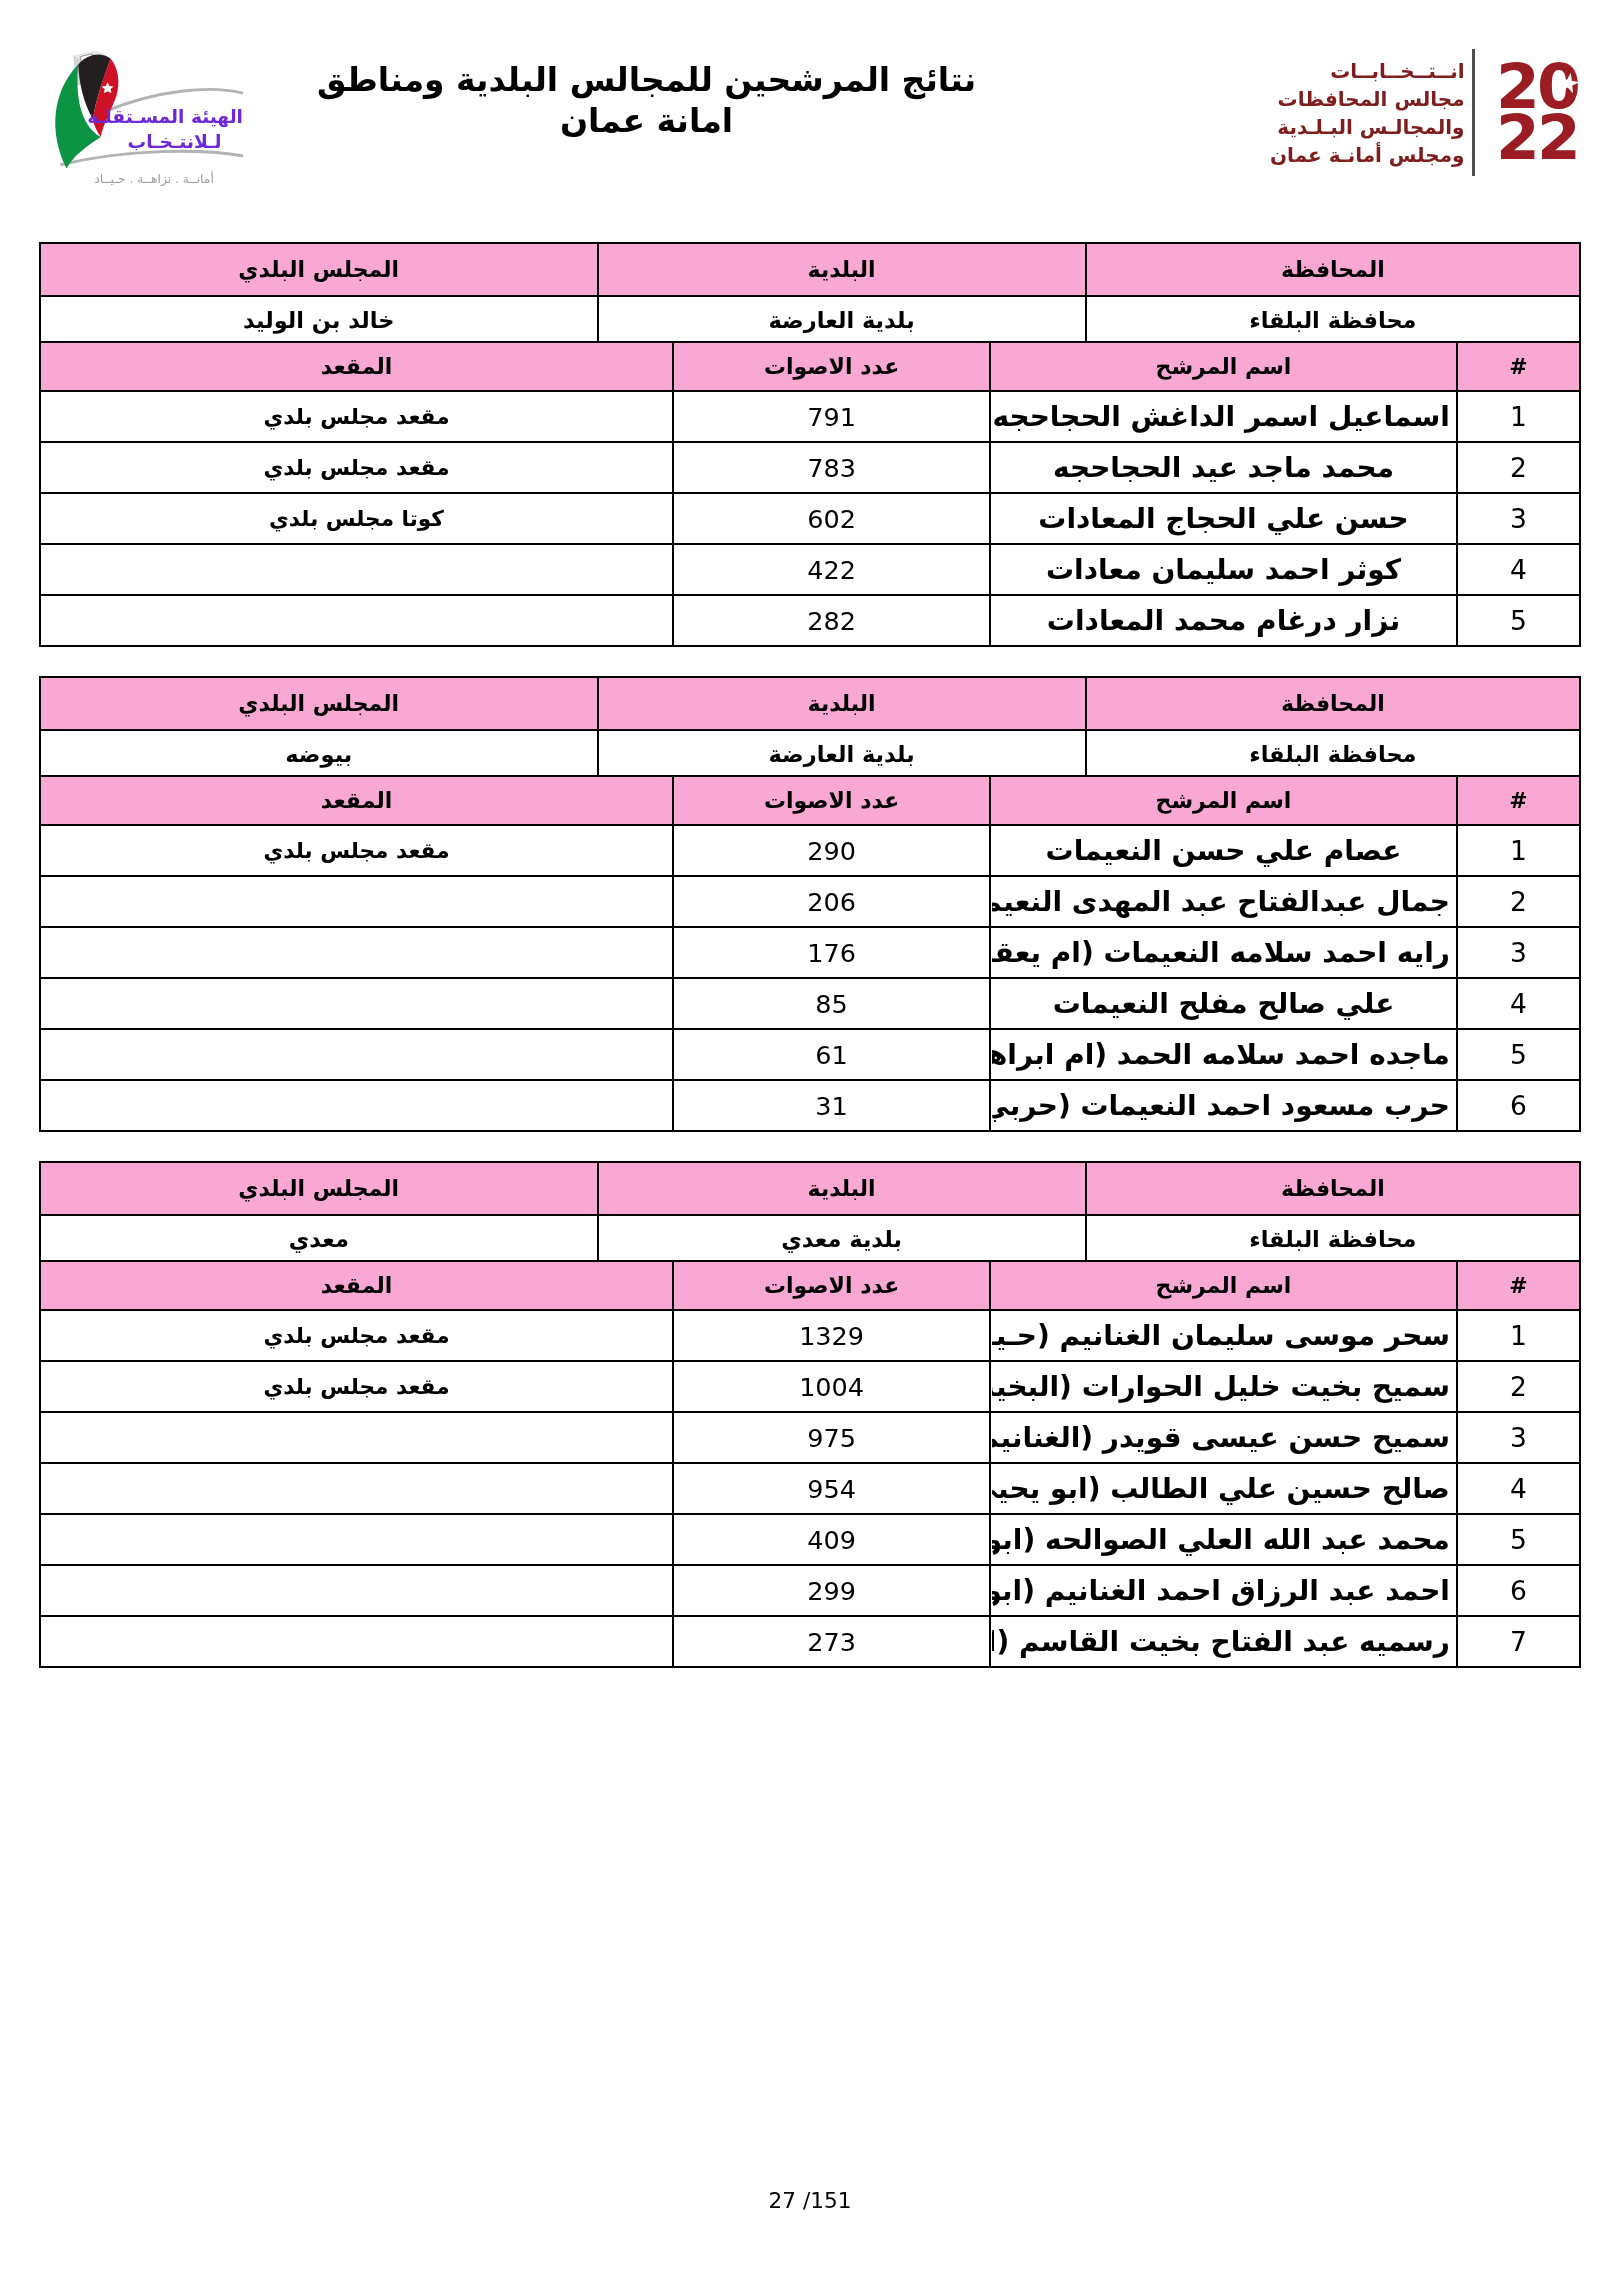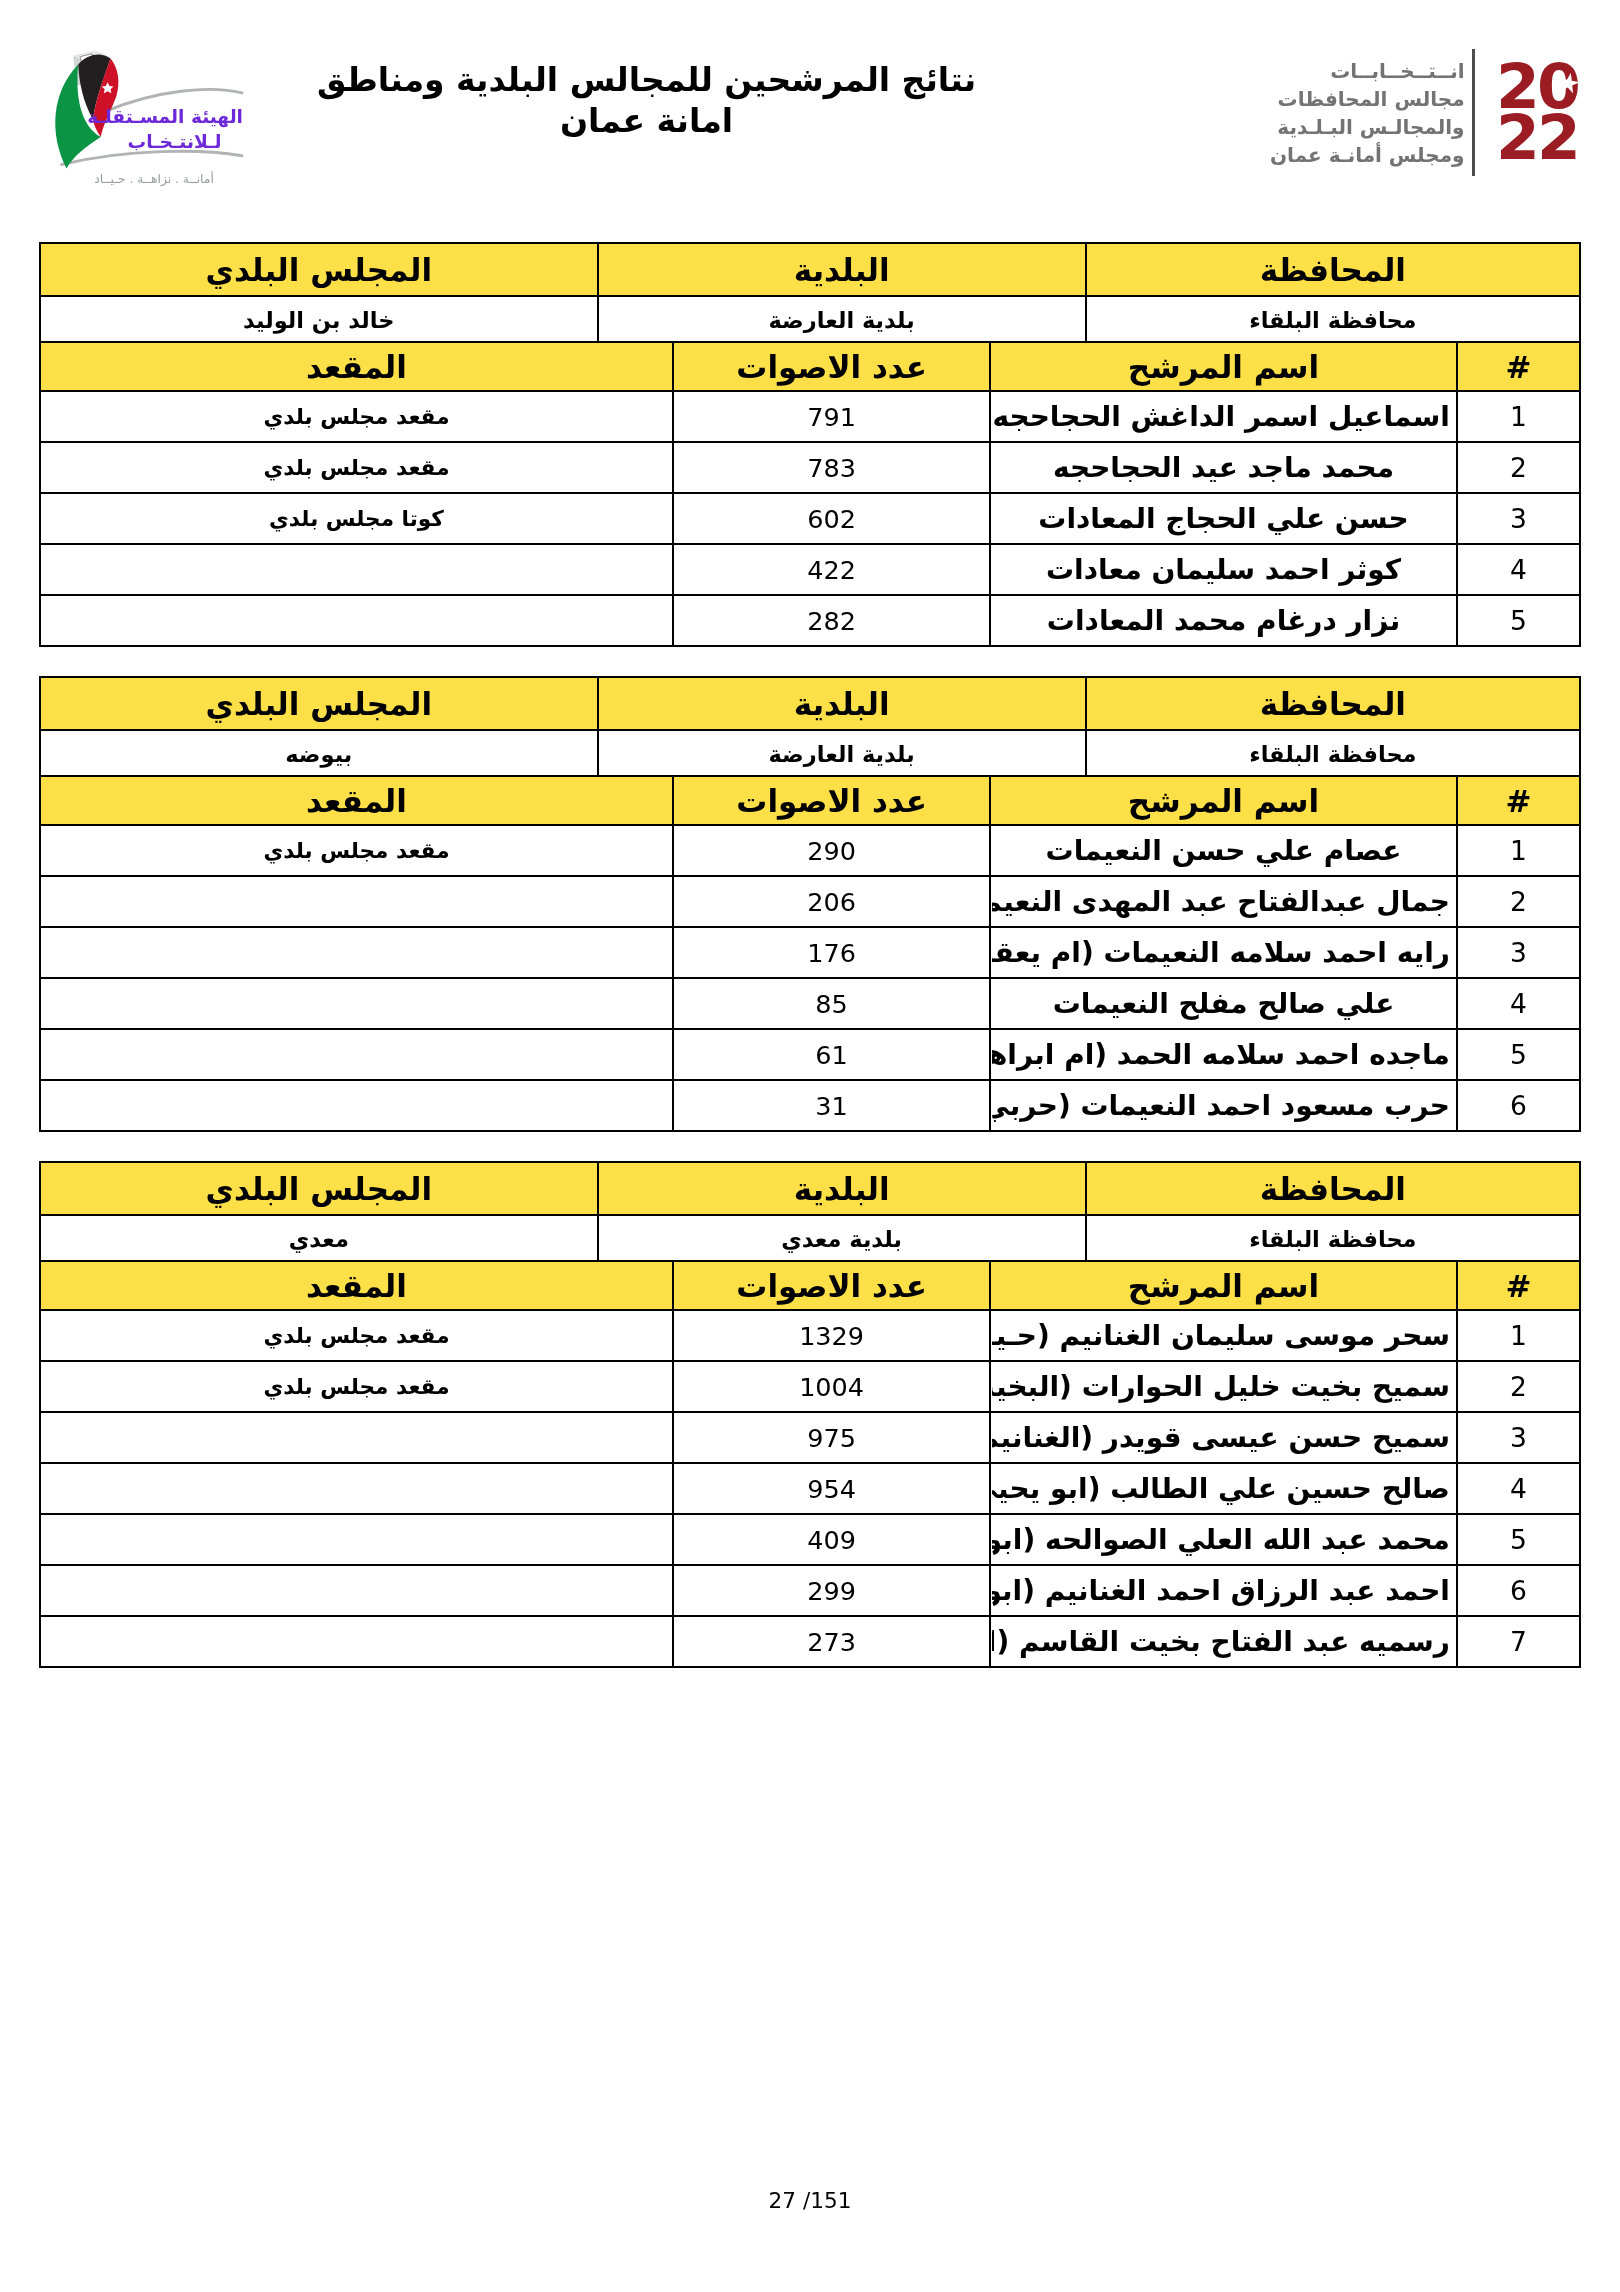--- a/index.html
+++ b/index.html
@@ -29,21 +29,21 @@
     color:#9a9c9e; font-size:12.3px; letter-spacing:1px; white-space:nowrap;
   }
 
   
   .elec-logo {
     position:absolute; left:1266px; top:35px; width:323px; height:155px;
     display:flex; flex-direction:row; align-items:center;
   }
   .elec-text {
     flex:1; direction:rtl; text-align:right;
-    color:#737373; font-weight:bold; font-size:20px; line-height:1.4;
+    color:#7f1d1d; font-weight:bold; font-size:20px; line-height:1.4;
     white-space:nowrap;
   }
   .elec-divider { width:2.9px; height:127px; background:#4d4d4f; margin:0 9.8px 0 7.8px; }
   .elec-year {
     width:104px; position:relative; text-align:center;
     color:#9b1c22; font-weight:bold; font-size:63px; line-height:0.8; letter-spacing:-2.9px;
   }
   .year-star {
     position:absolute; top:9.8px; right:7.8px; color:#ffffff; font-size:26.5px;
     letter-spacing:0; transform:rotate(12deg);
@@ -52,21 +52,21 @@
   
   .tables { position:absolute; top:242px; left:39px; width:1542px; }
   .tbl-block { margin-bottom:29px; }
   table { border-collapse:collapse; width:100%; table-layout:fixed; }
   td {
     border:2.9px solid #000; border-left-width:2px; border-right-width:2px;
     text-align:center; vertical-align:middle; padding:0 5.9px;
     overflow:hidden; white-space:nowrap;
   }
   .t-rows { margin-top:-2.9px; }
-  .hdr td { background:#fde047; font-weight:bold; font-size:31px; height:51px; }
+  .hdr td { background:#f9a8d4; font-weight:bold; font-size:22px; height:51px; }
   .t-top .val td { height:45px; font-weight:bold; font-size:22.5px; }
   .t-rows .hdr td { height:47px; }
   .t-rows .row td { height:49px; }
   .cell-num  { font-size:26.5px; }
   .cell-name { font-weight:bold; font-size:28px;border-radius:17px; }
   .cell-votes{ font-size:25.5px; }
   .cell-seat { font-weight:bold; font-size:21.6px;margin-left:34px; }
 
   
   .c-gov { width:32.1%; } .c-mun { width:31.7%; } .c-cou { width:36.2%; }

